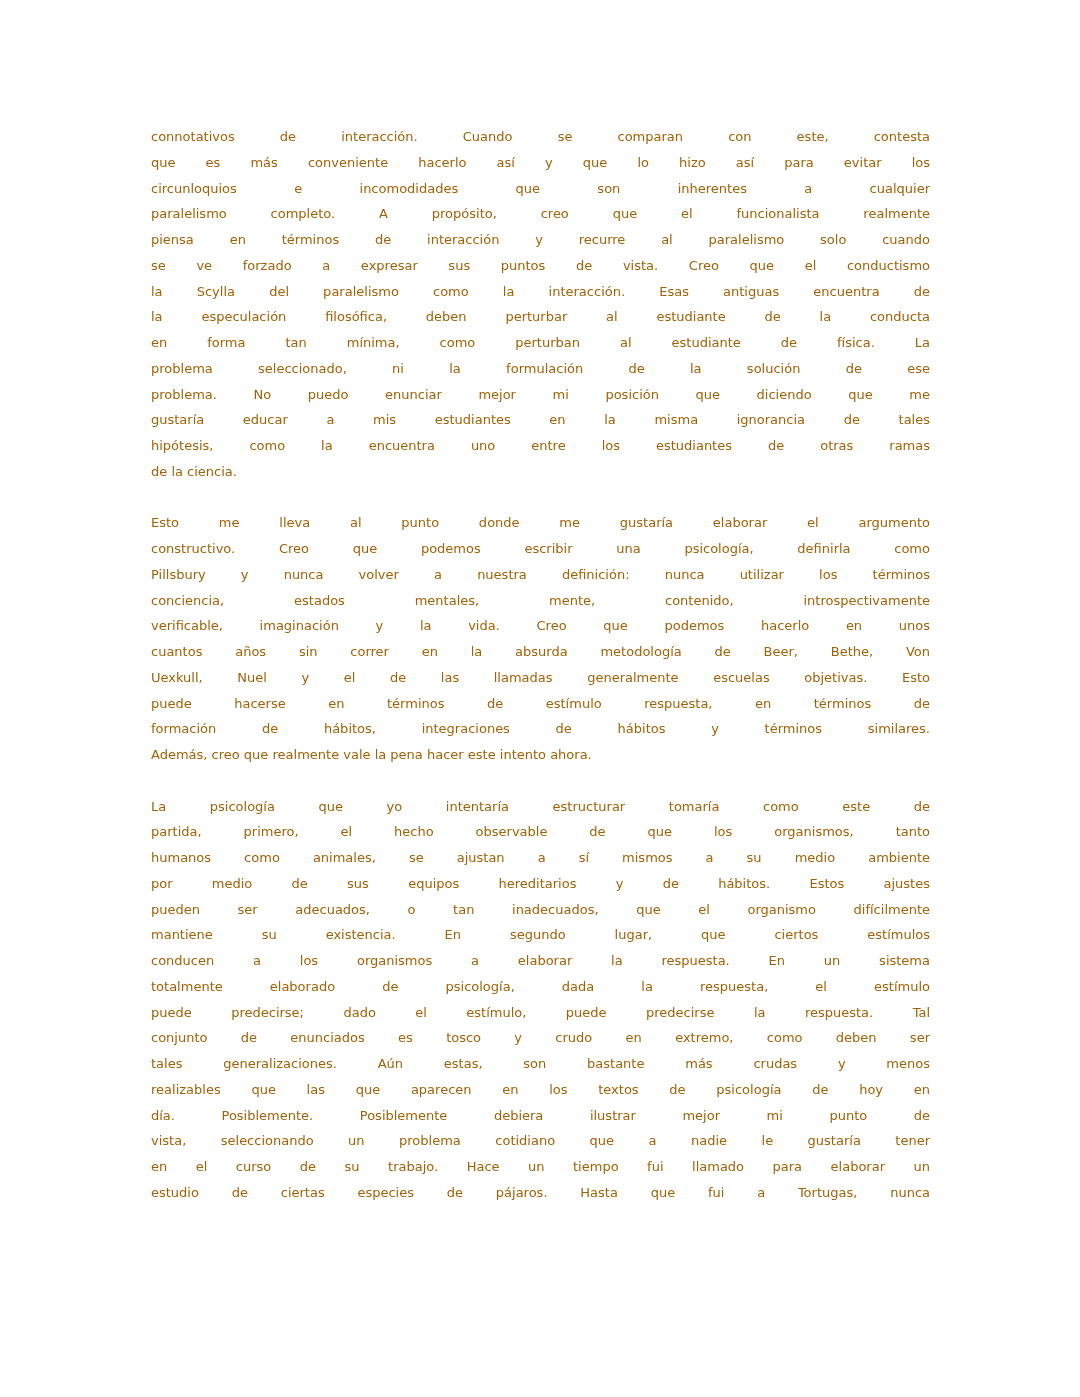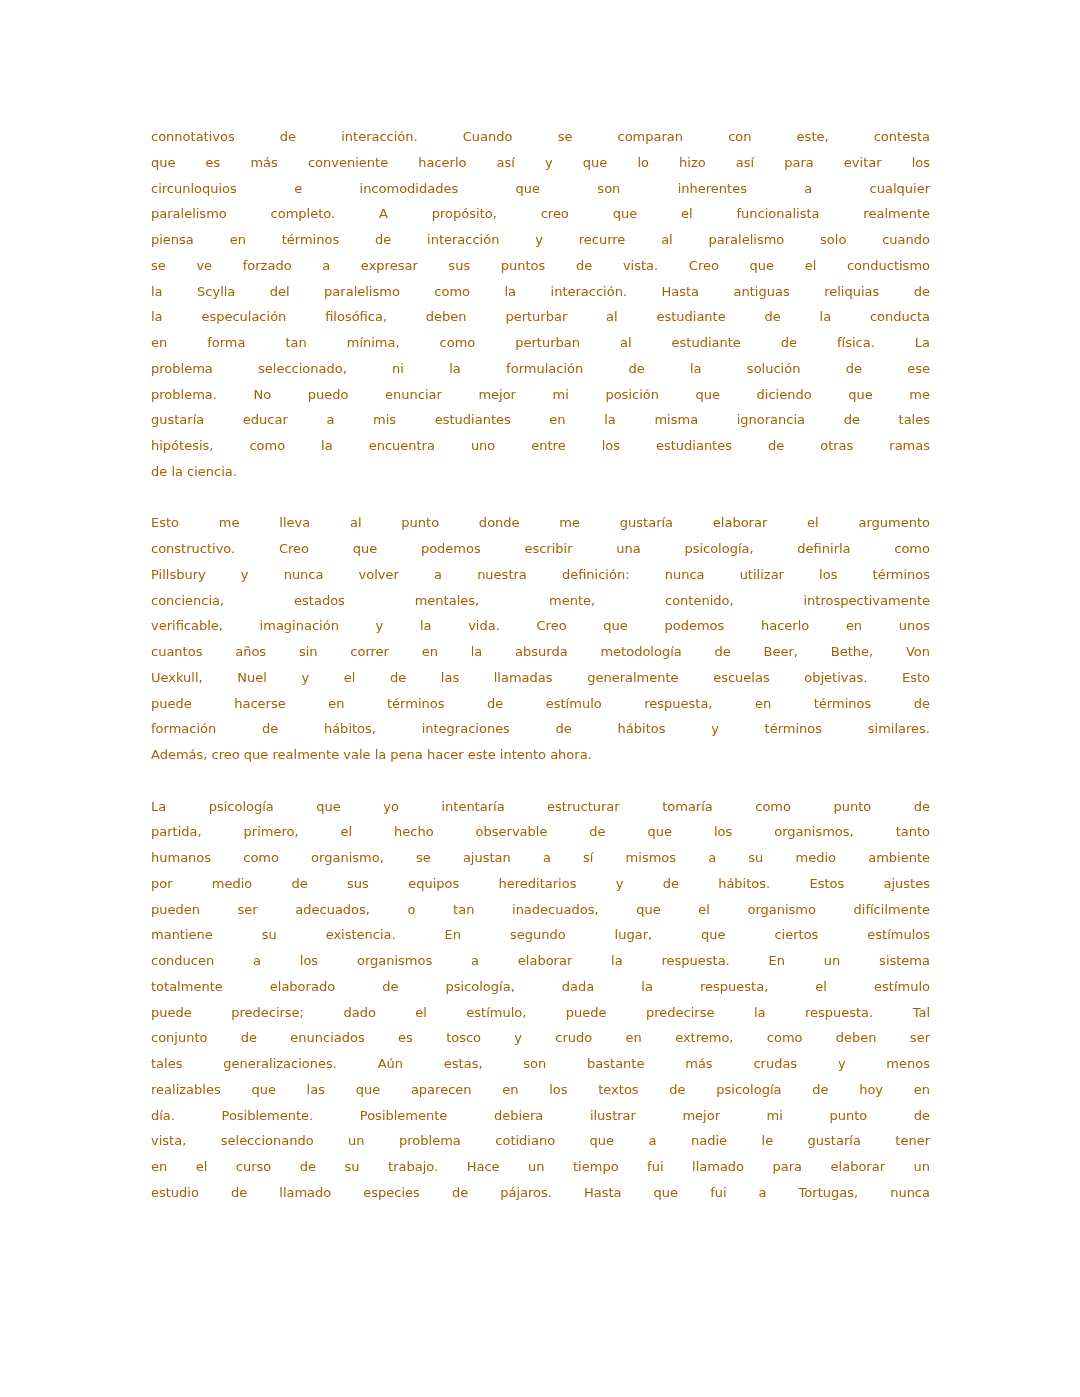--- a/index.html
+++ b/index.html
@@ -45,21 +45,21 @@
 
 <div class="page">
 
   <div class="para">
     <span class="line">connotativos de interacción. Cuando se comparan con este, contesta</span>
     <span class="line">que es más conveniente hacerlo así y que lo hizo así para evitar los</span>
     <span class="line">circunloquios e incomodidades que son inherentes a cualquier</span>
     <span class="line">paralelismo completo. A propósito, creo que el funcionalista realmente</span>
     <span class="line">piensa en términos de interacción y recurre al paralelismo solo cuando</span>
     <span class="line">se ve forzado a expresar sus puntos de vista. Creo que el conductismo</span>
-    <span class="line">la Scylla del paralelismo como la interacción. Hasta antiguas reliquias de</span>
+    <span class="line">la Scylla del paralelismo como la interacción. Esas antiguas encuentra de</span>
     <span class="line">la especulación filosófica, deben perturbar al estudiante de la conducta</span>
     <span class="line">en forma tan mínima, como perturban al estudiante de física. La</span>
     <span class="line">problema seleccionado, ni la formulación de la solución de ese</span>
     <span class="line">problema. No puedo enunciar mejor mi posición que diciendo que me</span>
     <span class="line">gustaría educar a mis estudiantes en la misma ignorancia de tales</span>
     <span class="line">hipótesis, como la encuentra uno entre los estudiantes de otras ramas</span>
     <span class="line last">de la ciencia.</span>
   </div>
 
   <div class="para">
@@ -69,31 +69,31 @@
     <span class="line">conciencia, estados mentales, mente, contenido, introspectivamente</span>
     <span class="line">verificable, imaginación y la vida. Creo que podemos hacerlo en unos</span>
     <span class="line">cuantos años sin correr en la absurda metodología de Beer, Bethe, Von</span>
     <span class="line">Uexkull, Nuel y el de las llamadas generalmente escuelas objetivas. Esto</span>
     <span class="line">puede hacerse en términos de estímulo respuesta, en términos de</span>
     <span class="line">formación de hábitos, integraciones de hábitos y términos similares.</span>
     <span class="line last">Además, creo que realmente vale la pena hacer este intento ahora.</span>
   </div>
 
   <div class="para">
-    <span class="line">La psicología que yo intentaría estructurar tomaría como punto de</span>
+    <span class="line">La psicología que yo intentaría estructurar tomaría como este de</span>
     <span class="line">partida, primero, el hecho observable de que los organismos, tanto</span>
-    <span class="line">humanos como organismo, se ajustan a sí mismos a su medio ambiente</span>
+    <span class="line">humanos como animales, se ajustan a sí mismos a su medio ambiente</span>
     <span class="line">por medio de sus equipos hereditarios y de hábitos. Estos ajustes</span>
     <span class="line">pueden ser adecuados, o tan inadecuados, que el organismo difícilmente</span>
     <span class="line">mantiene su existencia. En segundo lugar, que ciertos estímulos</span>
     <span class="line">conducen a los organismos a elaborar la respuesta. En un sistema</span>
     <span class="line">totalmente elaborado de psicología, dada la respuesta, el estímulo</span>
     <span class="line">puede predecirse; dado el estímulo, puede predecirse la respuesta. Tal</span>
     <span class="line">conjunto de enunciados es tosco y crudo en extremo, como deben ser</span>
     <span class="line">tales generalizaciones. Aún estas, son bastante más crudas y menos</span>
     <span class="line">realizables que las que aparecen en los textos de psicología de hoy en</span>
     <span class="line">día. Posiblemente. Posiblemente debiera ilustrar mejor mi punto de</span>
     <span class="line">vista, seleccionando un problema cotidiano que a nadie le gustaría tener</span>
     <span class="line">en el curso de su trabajo. Hace un tiempo fui llamado para elaborar un</span>
-    <span class="line">estudio de llamado especies de pájaros. Hasta que fui a Tortugas, nunca</span>
+    <span class="line">estudio de ciertas especies de pájaros. Hasta que fui a Tortugas, nunca</span>
   </div>
 
 </div>
 
 </body></html>

